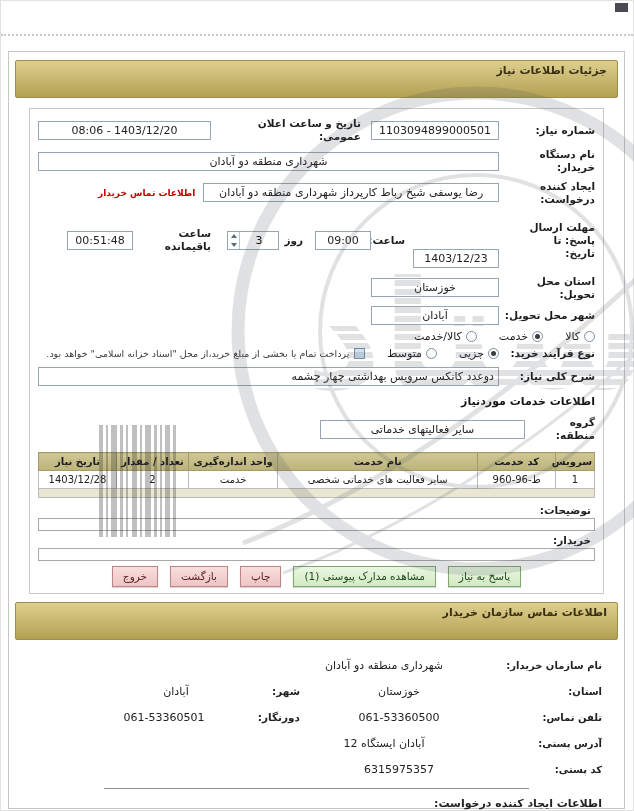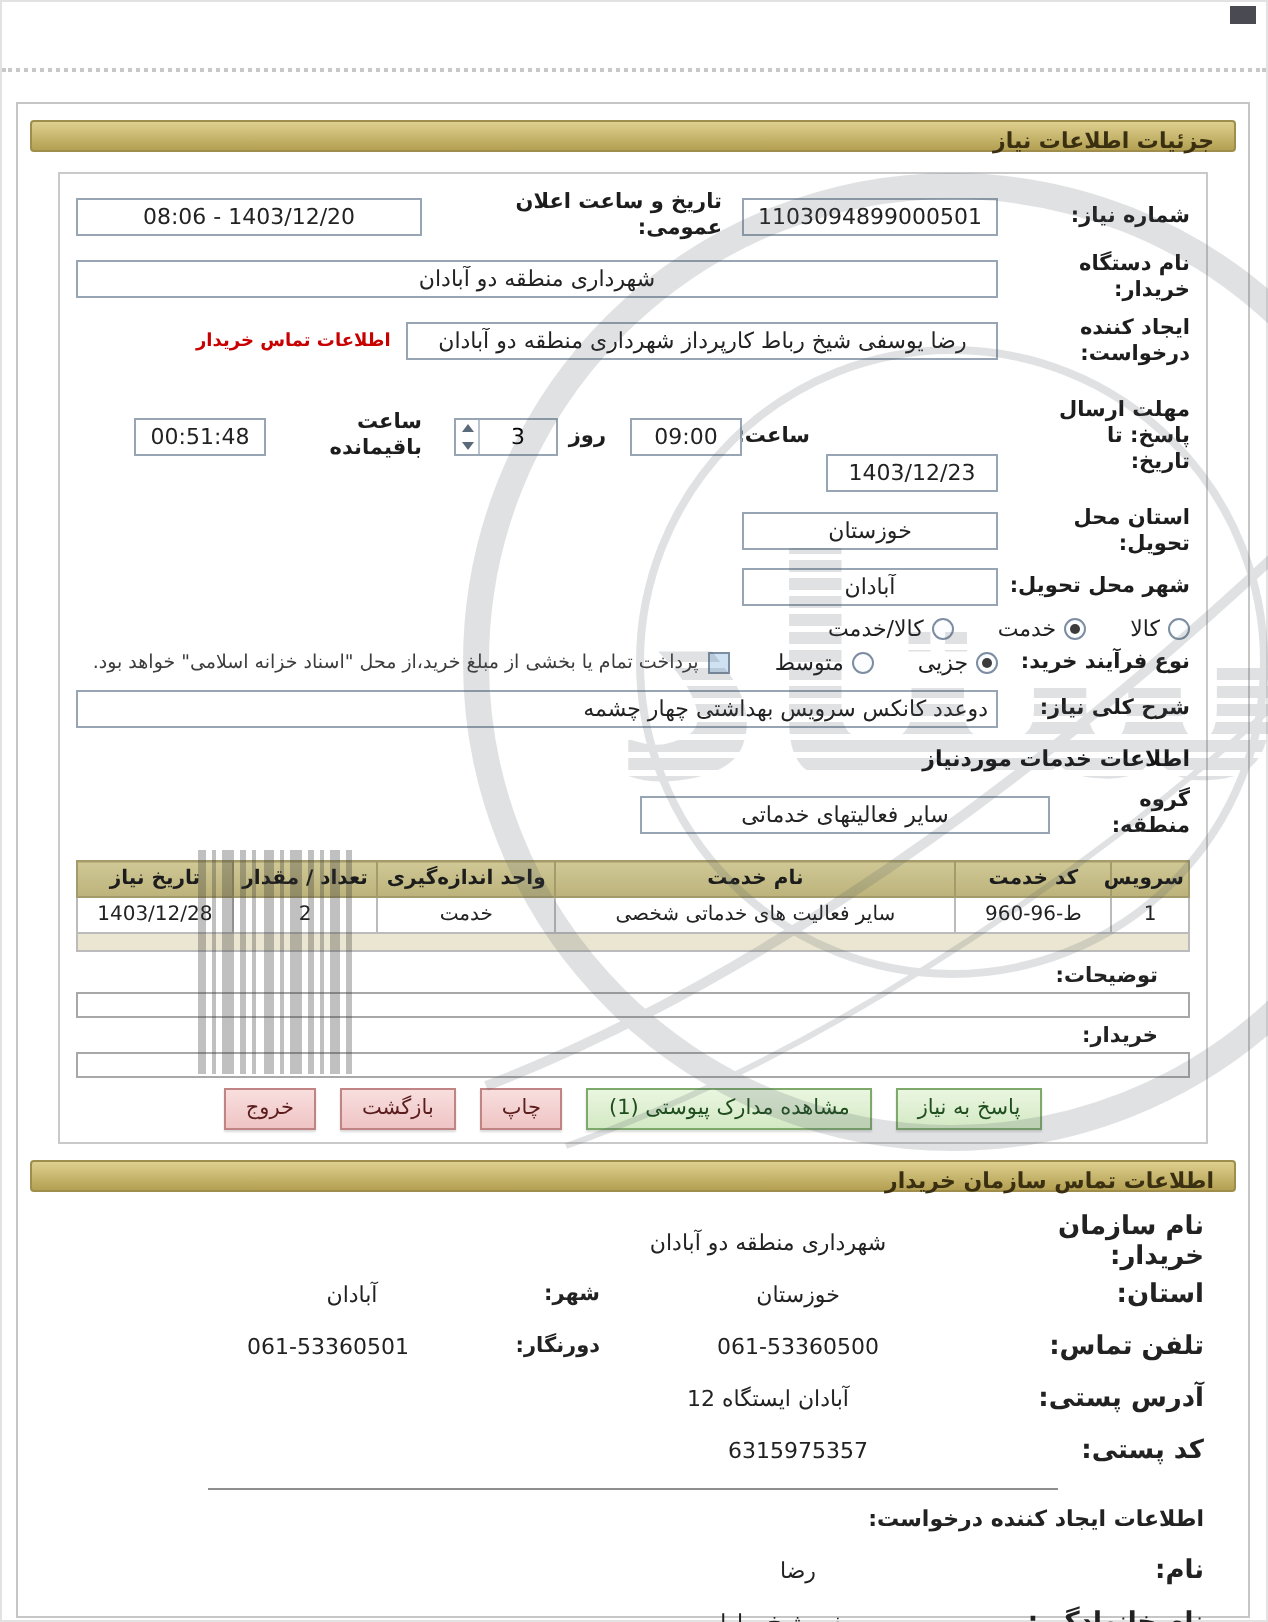--- a/index.html
+++ b/index.html
@@ -2,21 +2,21 @@
 <html lang="fa"><head>
 <meta charset="utf-8">
 <style>
   *{box-sizing:border-box;margin:0;padding:0}
   html,body{width:634px;height:811px}
   body{font-family:"DejaVu Sans",sans-serif;background:#fff;position:relative;overflow:hidden;color:#222}
   .page{position:absolute;inset:0;direction:rtl;background:#fff;border:1px solid #e2e2e2}
   .dotted{position:absolute;top:33px;left:0;width:100%;height:0;border-top:2px dotted #c8c8c8}
   .corner-mark{position:absolute;top:2px;right:5px;width:13px;height:9px;background:#4a4a52}
   .main{position:absolute;top:50px;right:8px;left:7px;height:758px;border:1px solid #c6c6c6;background:#fff;z-index:1}
-  .goldbar{height:16px;margin:8px 6px 0;background:linear-gradient(180deg,#ddcf8e,#b3a052);border:1px solid #9e8d4d;border-radius:2px;color:#3a3011;font-weight:bold;font-size:11px;line-height:20px;padding:0 10px}
+  .goldbar{height:38px;margin:8px 6px 0;background:linear-gradient(180deg,#ddcf8e,#b3a052);border:1px solid #9e8d4d;border-radius:2px;color:#3a3011;font-weight:bold;font-size:11px;line-height:20px;padding:0 10px}
   .form-panel{margin:10px 20px 0;border:1px solid #c9c9c9;background:#fff;padding:8px 8px 6px}
   .frow{display:flex;align-items:center;margin-bottom:5px;font-size:11px}
   .flabel{flex:none;width:96px;font-weight:bold;font-size:10.5px;padding-left:4px;color:#1d1d1d;line-height:1.25}
   .tinput{height:19px;border:1px solid #97a5b4;background:#fff;font-family:inherit;font-size:11px;color:#222;text-align:center;padding:0 4px}
   .grow{flex:1;min-width:0}
   .red-link{flex:none;font-size:9px;font-weight:bold;color:#c80000;margin-right:8px;margin-left:60px;cursor:pointer;white-space:nowrap}
   .spin{display:flex;flex:none;width:52px;height:19px;border:1px solid #97a5b4;background:#fff}
   .spin input{flex:1;min-width:0;border:none;outline:none;text-align:center;font-size:11px;font-family:inherit;background:transparent}
   .spin-btns{flex:none;width:12px;display:flex;flex-direction:column;border-right:1px solid #b9c3cd;cursor:pointer}
   .spin-btns span{flex:1;display:flex;align-items:center;justify-content:center}
@@ -26,29 +26,29 @@
   .radio{flex:none;width:11px;height:11px;border:1px solid #7e8ea2;border-radius:50%;background:#fbfdff;margin-left:4px;position:relative}
   .radio.selected::after{content:"";position:absolute;top:2px;left:2px;right:2px;bottom:2px;border-radius:50%;background:#3c3c3c}
   .opt-label{font-size:11px;color:#1f1f1f}
   .checkbox{flex:none;width:11px;height:11px;border:1px solid #7e8ea2;background:#cfe2f3;margin-left:5px}
   .note{font-size:9.5px;color:#3c3c3c;white-space:nowrap}
   .sec-title{font-weight:bold;font-size:11px;margin:2px 0 8px;color:#151515}
   .grid{width:100%;border-collapse:collapse;table-layout:fixed;font-size:10px}
   .grid th{background:linear-gradient(180deg,#cfc795,#bcb37b);border:1px solid #a49b6c;padding:3px 2px;font-size:10px;color:#1c1c1c}
   .grid td{border:1px solid #bbb;background:#fff;padding:3px 2px;text-align:center;overflow:hidden;white-space:nowrap}
   .table-strip{height:9px;border:1px solid #bbb;border-top:none;background:#eae6d2;margin-bottom:6px}
-  .mini-label{font-weight:bold;font-size:10.5px;margin:2px 16px}
+  .mini-label{font-weight:bold;font-size:10.5px;margin:2px 4px}
   .longbar{display:block;width:100%;height:13px;border:1px solid #a8a8a8;background:#fff;margin-bottom:3px}
   .btn-row{display:flex;justify-content:center;gap:12px;margin-top:5px}
   .btn{font-family:inherit;font-size:10.5px;height:21px;line-height:19px;padding:0 10px;border-radius:0;cursor:pointer;box-shadow:0 1px 1px rgba(0,0,0,.15)}
   .btn-green{background:linear-gradient(180deg,#eaf6e0,#d3e9c4);border:1px solid #7da96b;color:#1e4d1e}
   .btn-pink{background:linear-gradient(180deg,#f8dede,#efc4c4);border:1px solid #c08484;color:#5a1c1c}
   .contact{margin-top:12px;font-size:11px}
   .crow{display:flex;align-items:center;height:26px;padding:0 22px}
-  .clabel{flex:none;width:118px;font-weight:bold;font-size:13px}
+  .clabel{flex:none;width:118px;font-weight:bold;font-size:10px}
   .cvalue{flex:none;width:170px;text-align:center}
   .clabel2{flex:none;width:58px;font-weight:bold;font-size:10.5px;margin-right:14px}
   .cvalue2{flex:none;width:132px;text-align:center}
   .divider{border-top:1px solid #8f8f8f;margin:6px 95px}
   .subhead{font-weight:bold;font-size:11px;padding:2px 22px 6px}
   .watermark{position:absolute;top:72px;left:212px;opacity:.17;pointer-events:none;z-index:4}
   .barcode{position:absolute;top:424px;left:98px;opacity:.30;pointer-events:none;z-index:4}
 </style>
 </head>
 <body>

